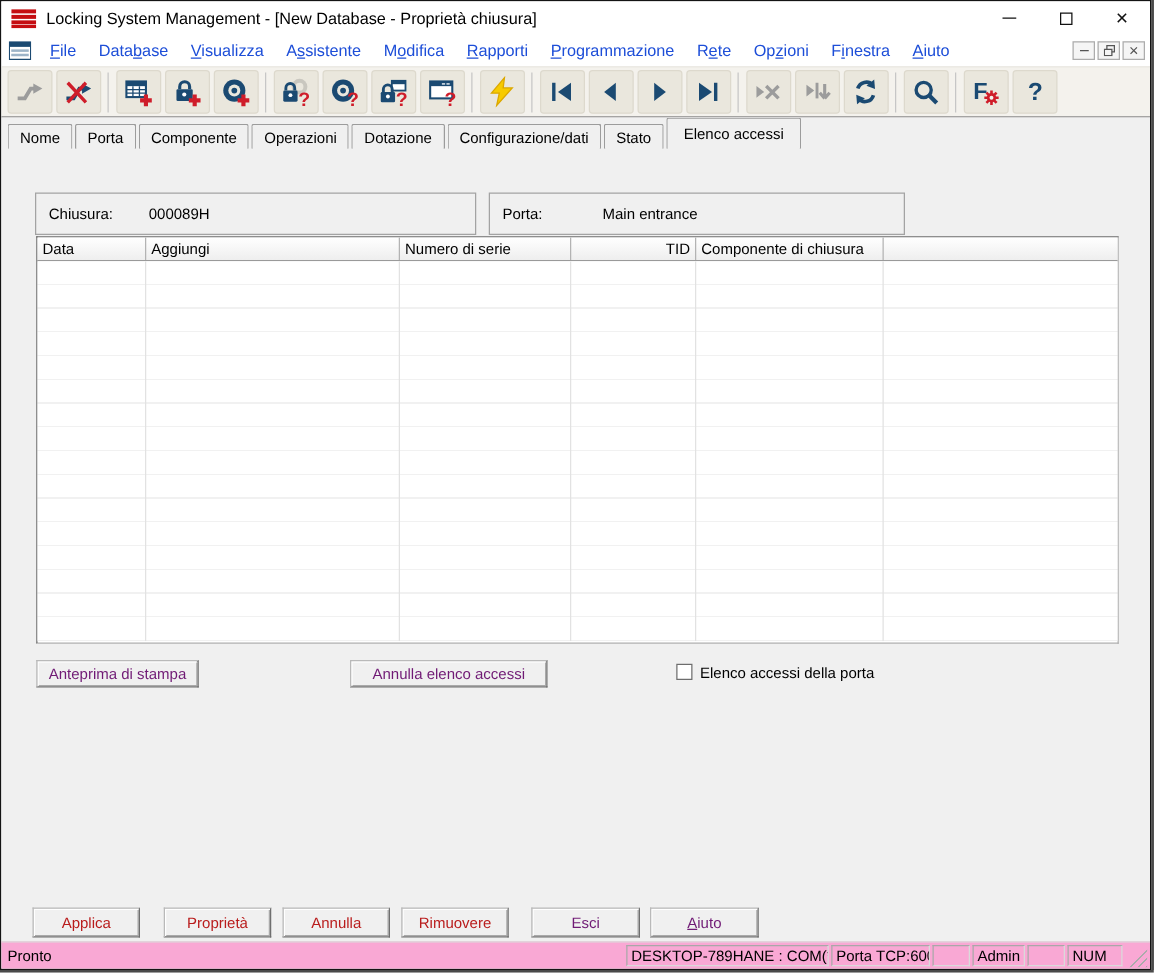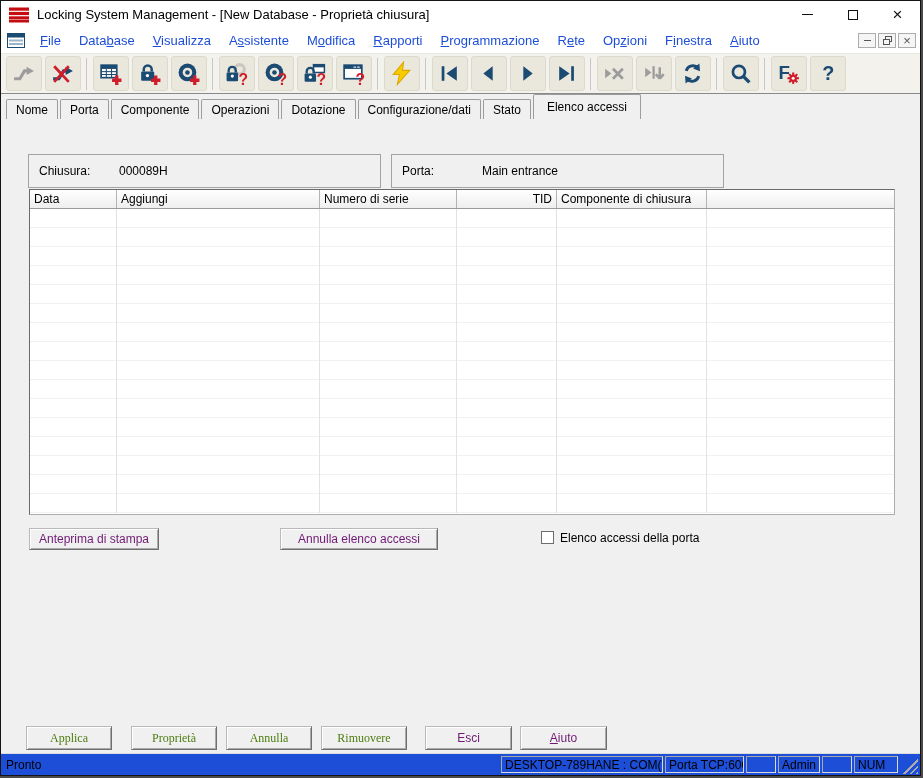--- a/index.html
+++ b/index.html
@@ -53,26 +53,26 @@
   .th.right { justify-content:flex-end; }
   .th.last { flex:1 1 auto; border-right:none; }
   .tbody { position:relative; height:304px; overflow:hidden;
            background:repeating-linear-gradient(to bottom, #ffffff 0 18px, #f1f1f1 18px 19px); }
   .vline { position:absolute; top:0; bottom:0; width:1px; background:#e2e2e2; }
   
   .btn { position:absolute; background:#f0f0f0; border:1px solid;
          border-color:#b9b9b9 #6f6f6f #6f6f6f #b9b9b9;
          box-shadow:inset 1px 1px 0 #ffffff, inset -1px -1px 0 #a9a9a9;
          display:flex; align-items:center; justify-content:center; font-size:12px; color:#701a75; cursor:default; }
-  .btn.disabled { color:#4d7c0f;font-family:Liberation Serif, serif; }
+  .btn.disabled { color:#b91c1c; }
   
   .checkbox { position:absolute; width:13px; height:13px; background:#fff; border:1px solid #6d6d6d; }
   .cblabel { position:absolute; font-size:12px; }
   
-  .statusbar { position:absolute; left:0; right:0; bottom:0; height:22px; background:#1d4ed8;
+  .statusbar { position:absolute; left:0; right:0; bottom:0; height:22px; background:#f9a8d4;
                border-top:1px solid #dcdcdc; display:flex; align-items:center; font-size:12px; }
   .statusleft { padding-left:5px; flex:1; }
   .spanel { height:17px; border:1px solid; border-color:#a8a8a8 #dadada #dadada #a8a8a8;
             display:flex; align-items:center; padding:0 3px; margin-right:2px; white-space:nowrap; overflow:hidden; flex:0 0 auto; }
   .grip { width:16px; height:16px; margin:3px 2px 0 2px; flex:0 0 auto;
           background:repeating-linear-gradient(135deg, transparent 0 3px, #ababab 3px 4.5px);
           clip-path:polygon(100% 0, 100% 100%, 0 100%); }
   u { text-decoration:underline; }
   svg { display:block; }
 </style>

